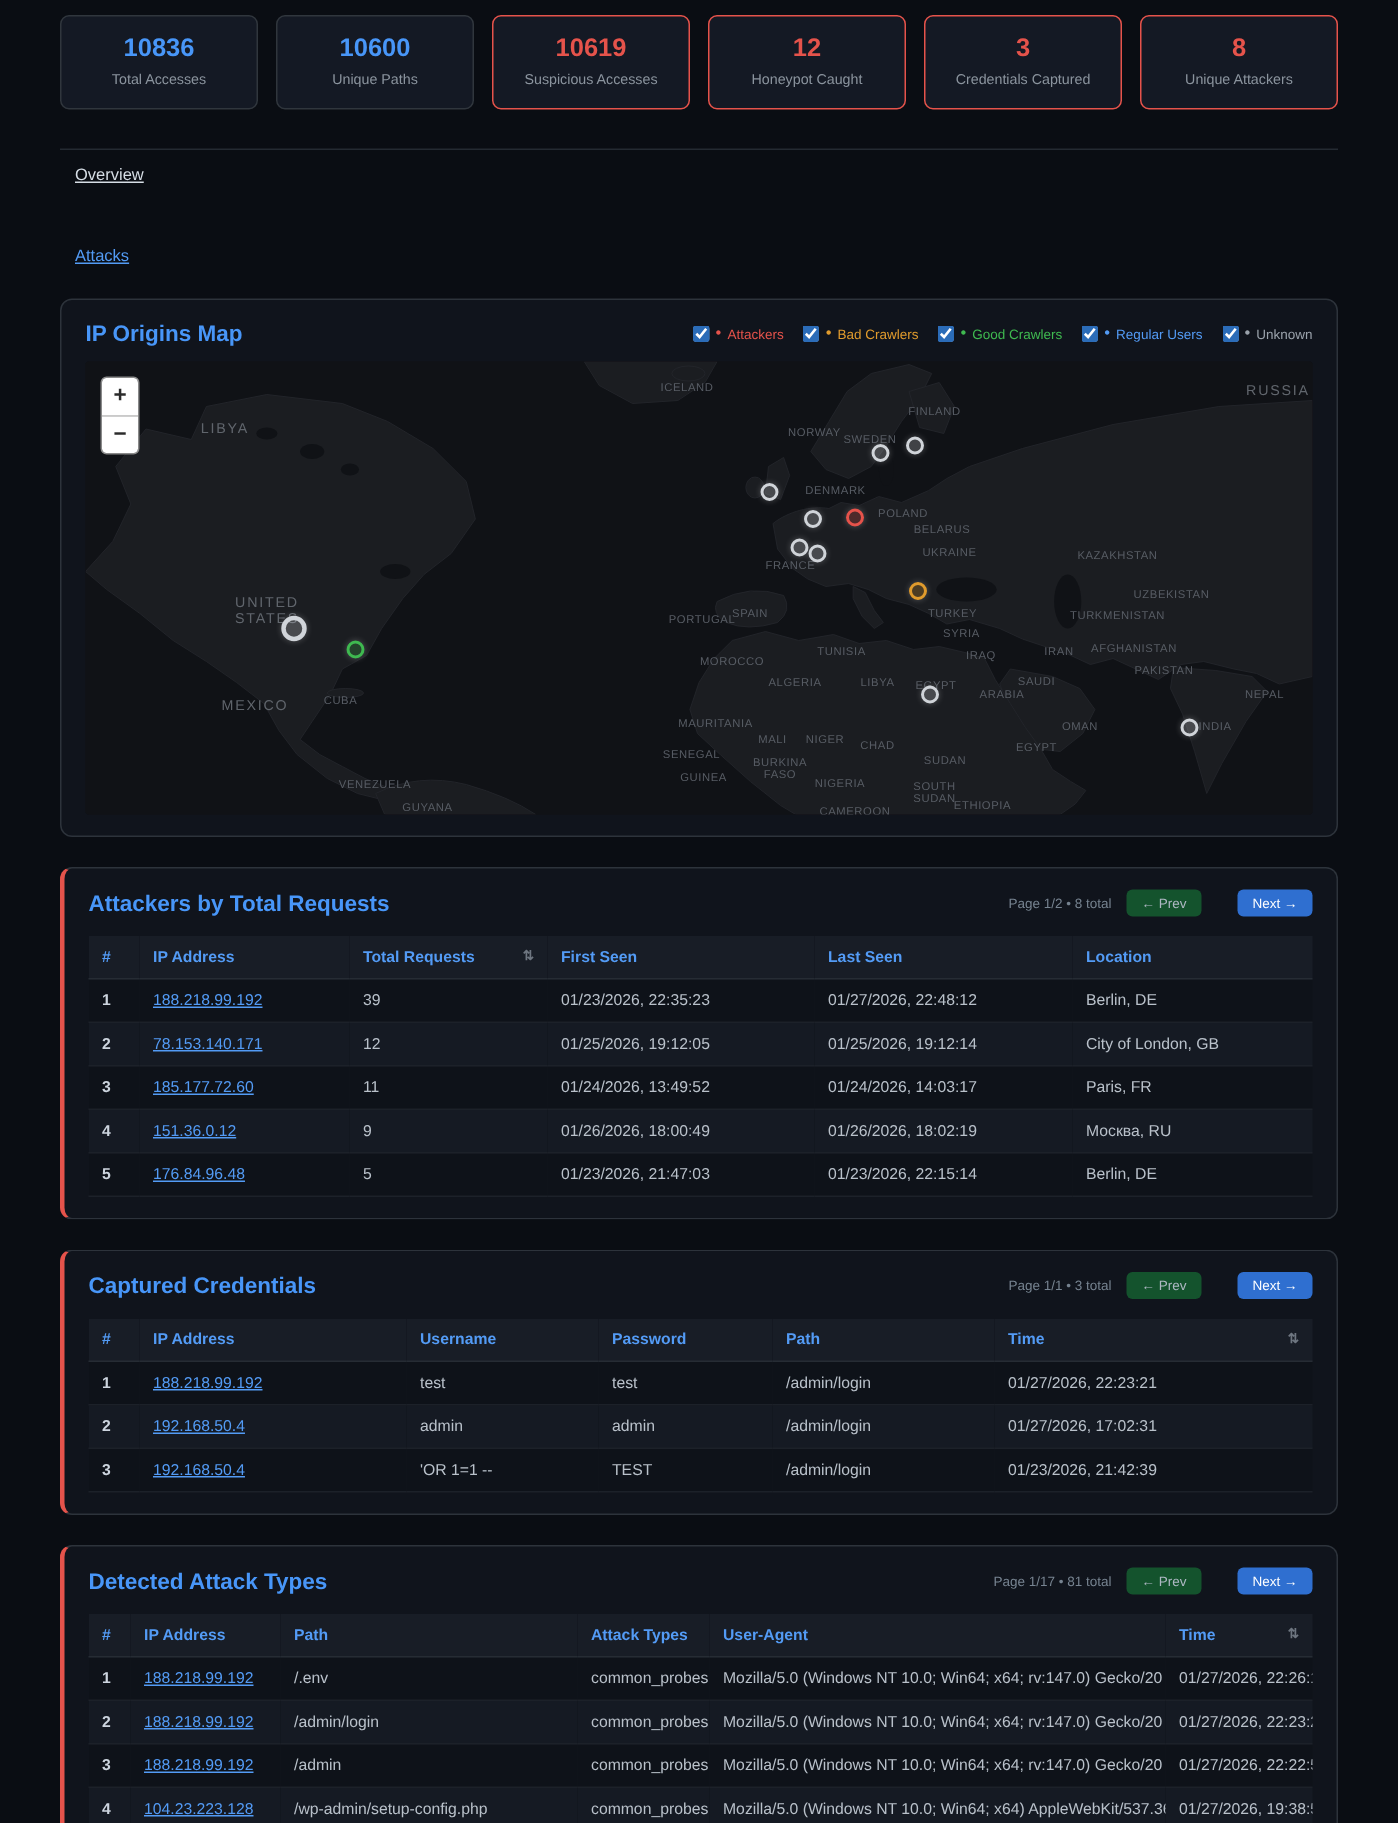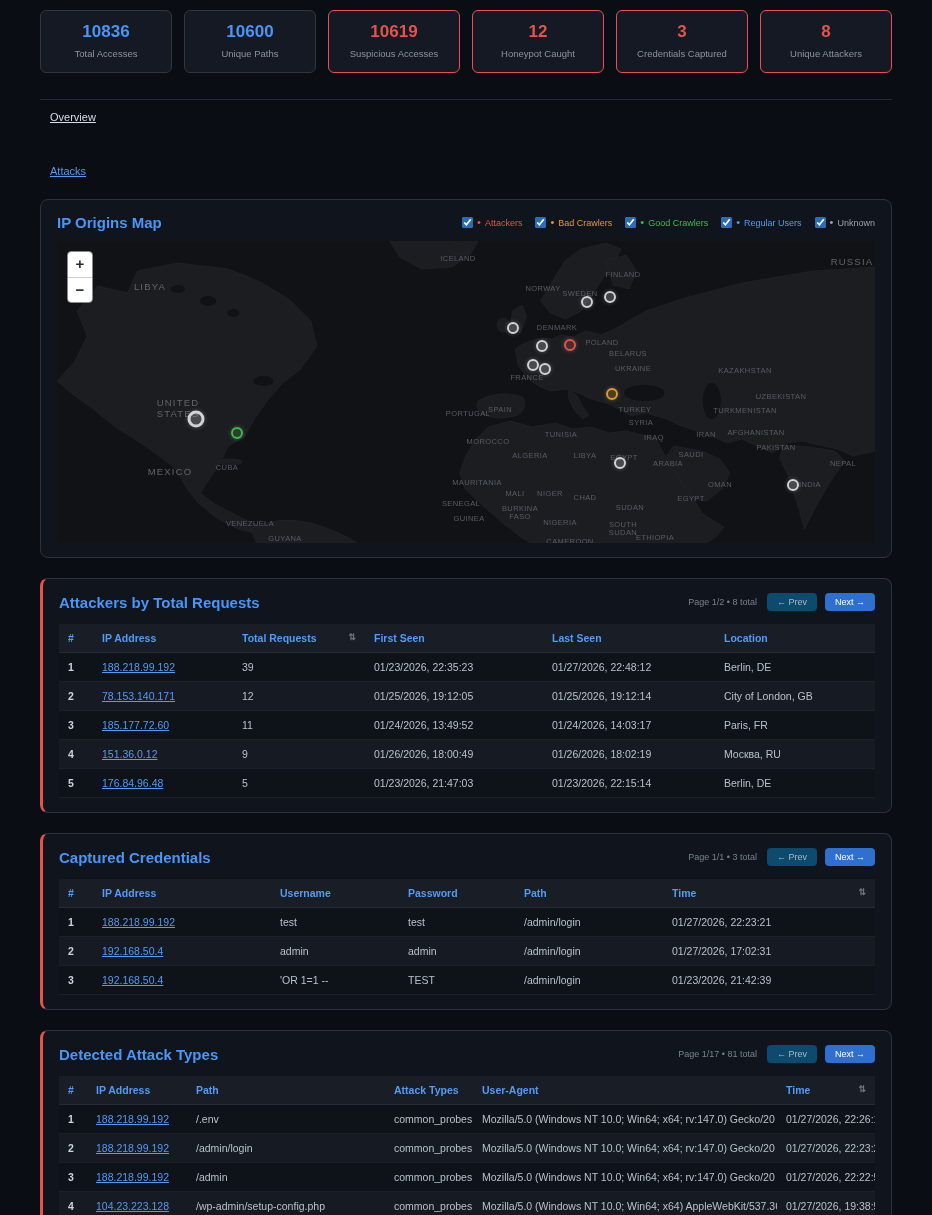--- a/index.html
+++ b/index.html
@@ -71,21 +71,21 @@
   .zoom-ctl a {
     display: block; height: 25px; line-height: 24px; text-align: center;
     background: #ffffff; color: #2b2b2b; font-weight: 700; font-size: 15px; cursor: pointer;
   }
   .zoom-ctl a + a { border-top: 1px solid #cfcfcf; }
 
   
   .pager { display: flex; align-items: center; }
   .page-info { font-size: 9px; color: #768390; margin-right: 10px; }
   .btn { font-size: 9px; border-radius: 4px; padding: 4px 10px; border: none; font-family: inherit; cursor: pointer; }
-  .btn.prev { background: #0c4a6e; color: #aeb8c3; margin-right: 8px; }
+  .btn.prev { background: #14532d; color: #aeb8c3; margin-right: 24px; }
   .btn.next { background: #2f6fd0; color: #ffffff; }
 
   
   table { width: 100%; border-collapse: collapse; margin-top: 13px; font-size: 10.5px; table-layout: fixed; }
   thead tr { background: #181d26; }
   th {
     color: #539bf5; text-align: left; padding: 8px 9px; font-weight: 700;
     font-size: 10.5px; border-bottom: 1px solid #262c34; white-space: nowrap; overflow: hidden;
   }
   td { padding: 8px 9px; color: #b9c1ca; border-bottom: 1px solid #1c2129; white-space: nowrap; overflow: hidden; }

